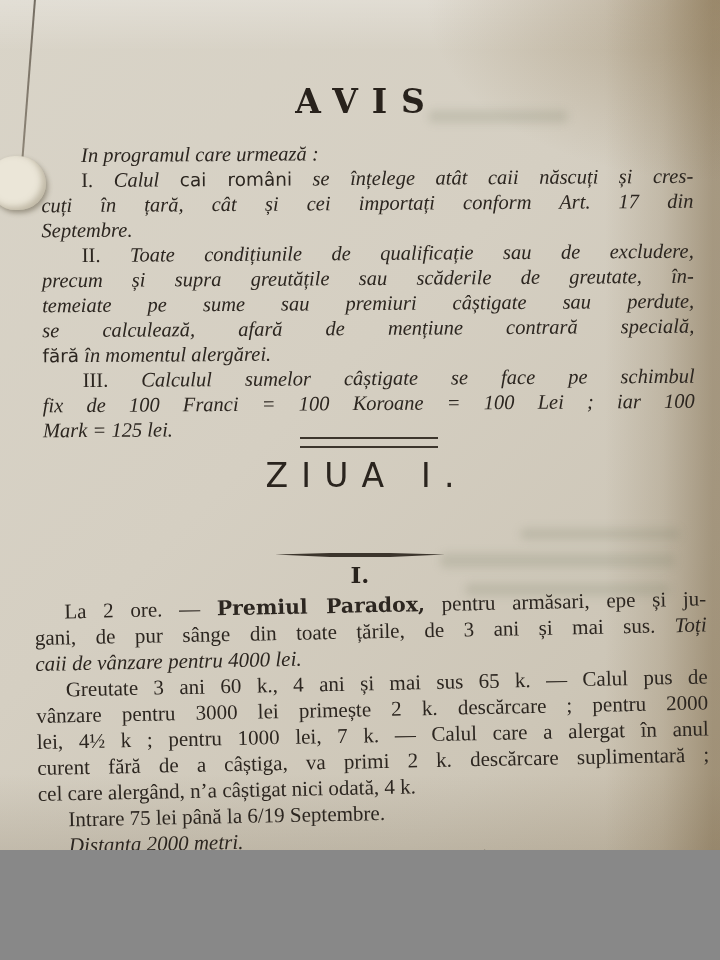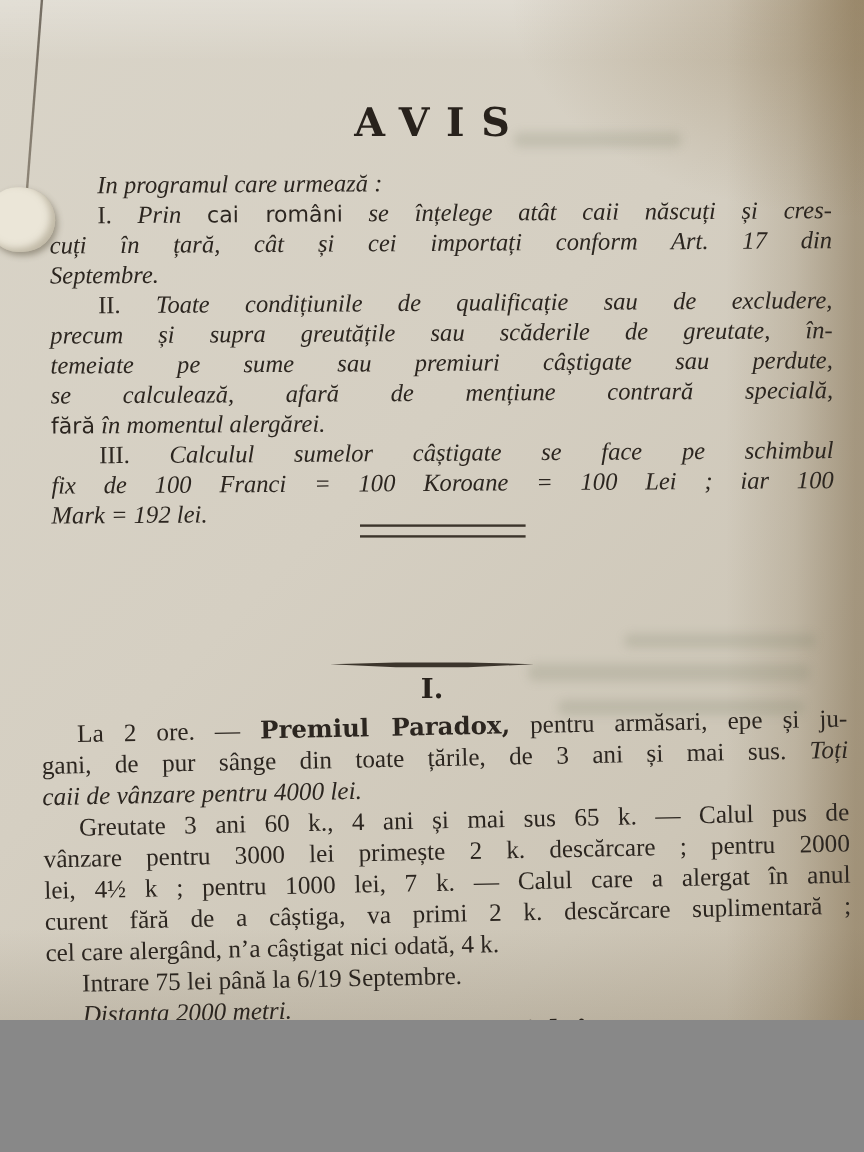--- a/index.html
+++ b/index.html
@@ -86,35 +86,36 @@
 
   <div class="smudge" style="left:428px;top:110px;width:140px;height:13px;"></div>
   <div class="smudge" style="left:440px;top:553px;width:235px;height:15px;"></div>
   <div class="smudge" style="left:465px;top:583px;width:205px;height:13px;"></div>
   <div class="smudge" style="left:520px;top:528px;width:160px;height:12px;"></div>
 
   <div class="avis-title">AVIS</div>
 
   <div class="notice">
       <div class="tline ind"><span class="s-i">In programul care urmează :</span></div>
-      <div class="tline ind full"><span class="s-r">I. </span><span class="s-i">Prin </span><span class="s-bs">cai români</span><span class="s-i"> se înțelege atât caii născuți și cres-</span></div>
+      <div class="tline ind full"><span class="s-r">I. </span><span class="s-i">Calul </span><span class="s-bs">cai români</span><span class="s-i"> se înțelege atât caii născuți și cres-</span></div>
       <div class="tline full"><span class="s-i">cuți în țară, cât și cei importați conform Art. 17 din</span></div>
       <div class="tline"><span class="s-i">Septembre.</span></div>
       <div class="tline ind full"><span class="s-r">II. </span><span class="s-i">Toate condițiunile de qualificație sau de excludere,</span></div>
       <div class="tline full"><span class="s-i">precum și supra greutățile sau scăderile de greutate, în-</span></div>
       <div class="tline full"><span class="s-i">temeiate pe sume sau premiuri câștigate sau perdute,</span></div>
       <div class="tline full"><span class="s-i">se calculează, afară de mențiune contrară specială,</span></div>
       <div class="tline"><span class="s-bs">fără</span><span class="s-i"> în momentul alergărei.</span></div>
       <div class="tline ind full"><span class="s-r">III. </span><span class="s-i">Calculul sumelor câștigate se face pe schimbul</span></div>
       <div class="tline full"><span class="s-i">fix de 100 Franci = 100 Koroane = 100 Lei ; iar 100</span></div>
-      <div class="tline"><span class="s-i">Mark = 192 lei.</span></div>
+      <div class="tline"><span class="s-i">Mark = 125 lei.</span></div>
     </div>
 
   <div class="double-rule"></div>
 
+  <div class="ziua">ZIUA I.</div>
 
 
   <div class="swelled-rule">
     <svg width="170" height="8">
       <polygon points="0,3.5 55,2 115,2 170,3.5 115,6 55,6" fill="#3c352c"></polygon>
     </svg>
   </div>
 
   <div class="race-number">I.</div>
 

